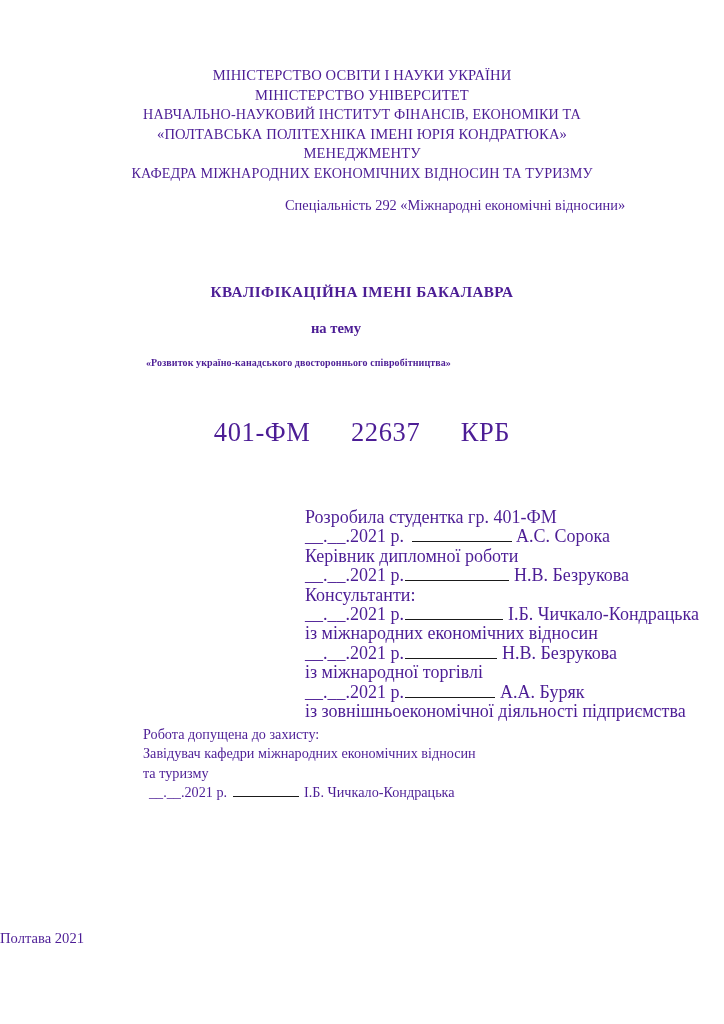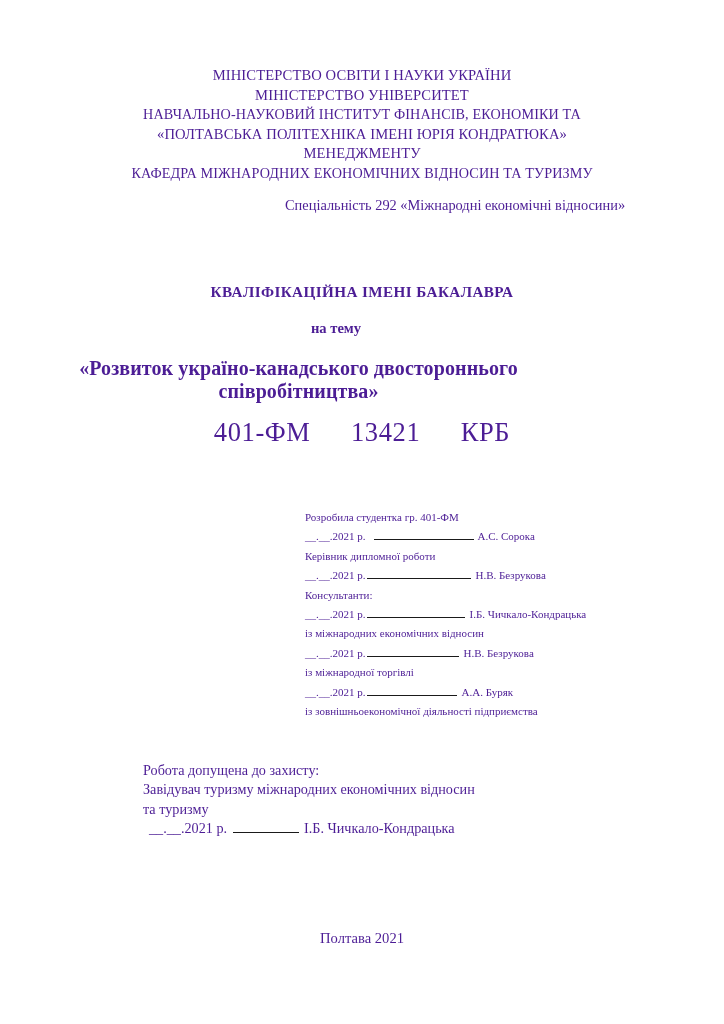--- a/index.html
+++ b/index.html
@@ -71,21 +71,21 @@
     text-align: center;
     font-size: 14.6px;
     font-weight: bold;
   }
   .theme {
     position: absolute;
     top: 357px;
     left: 0;
     width: 597px;
     text-align: center;
-    font-size: 20px;
+    font-size: 10px;
     font-weight: bold;
     letter-spacing: 0.1px;
   }
 
   
   .code-line {
     position: absolute;
     top: 417px;
     left: 0;
     width: 724px;
@@ -96,58 +96,57 @@
   .code-gap { display: inline-block; width: 26px; }
 
   
   .sign-block {
     position: absolute;
     top: 508px;
     left: 305px;
     width: 400px;
   }
   .sign-row {
-    font-size: 11px;
+    font-size: 18px;
     line-height: 19.4px;
     white-space: nowrap;
   }
   .rule {
     display: inline-block;
     border-bottom: 1px solid #1a1a1a;
     height: 11px;
     vertical-align: baseline;
   }
   .rule-a { width: 100px; margin: 0 4px 0 8px; }
   .rule-b { width: 104px; margin: 0 5px 0 1px; }
   .rule-c { width: 98px;  margin: 0 5px 0 1px; }
   .rule-d { width: 92px;  margin: 0 5px 0 1px; }
   .rule-e { width: 90px;  margin: 0 5px 0 1px; }
   .rule-f { width: 66px;  margin: 0 5px 0 6px; }
 
   
   .approval-block {
     position: absolute;
-    top: 761px;
+    top: 725px;
     left: 143px;
     width: 470px;
   }
   .approval-row {
     font-size: 14.2px;
     line-height: 19.4px;
     white-space: nowrap;
   }
   .approval-row.indent { padding-left: 6px; }
 
   
   .footer {
     position: absolute;
     top: 930px;
     left: 0;
     width: 724px;
-    text-align: center;
     font-size: 14.6px;
   }
 </style>
 </head>
 <body>
 
 <div class="page">
 
   <div class="header-block">
     <div class="header-line">МІНІСТЕРСТВО ОСВІТИ І НАУКИ УКРАЇНИ</div>
@@ -162,21 +161,21 @@
     <div class="program-line">Спеціальність 292 «Міжнародні економічні відносини»</div>
   </div>
 
   <div class="worktype">КВАЛІФІКАЦІЙНА ІМЕНІ БАКАЛАВРА</div>
   <div class="subtitle">на тему</div>
   <div class="theme">«Розвиток україно-канадського двостороннього співробітництва»</div>
 
   <div class="code-line">
     <span>401-ФМ</span>
     <span class="code-gap"></span>
-    <span>13421</span>
+    <span>22637</span>
     <span class="code-gap"></span>
     <span>КРБ</span>
   </div>
 
   <div class="sign-block">
 
     <div class="sign-row">Розробила студентка гр. 401-ФМ</div>
     <div class="sign-row">
       <span>__.__.2021 р.</span><span class="rule rule-a"></span><span>А.С. Сорока</span>
     </div>
@@ -199,21 +198,21 @@
     <div class="sign-row">із міжнародної торгівлі</div>
 
     <div class="sign-row">
       <span>__.__.2021 р.</span><span class="rule rule-e"></span><span>А.А. Буряк</span>
     </div>
     <div class="sign-row">із зовнішньоекономічної діяльності підприємства</div>
   </div>
 
   <div class="approval-block">
     <div class="approval-row">Робота допущена до захисту:</div>
-    <div class="approval-row">Завідувач туризму міжнародних економічних відносин</div>
+    <div class="approval-row">Завідувач кафедри міжнародних економічних відносин</div>
     <div class="approval-row">та туризму</div>
     <div class="approval-row indent">
       <span>__.__.2021 р.</span><span class="rule rule-f"></span><span>І.Б. Чичкало-Кондрацька</span>
     </div>
   </div>
 
   <div class="footer">Полтава 2021</div>
 
 </div>
 

